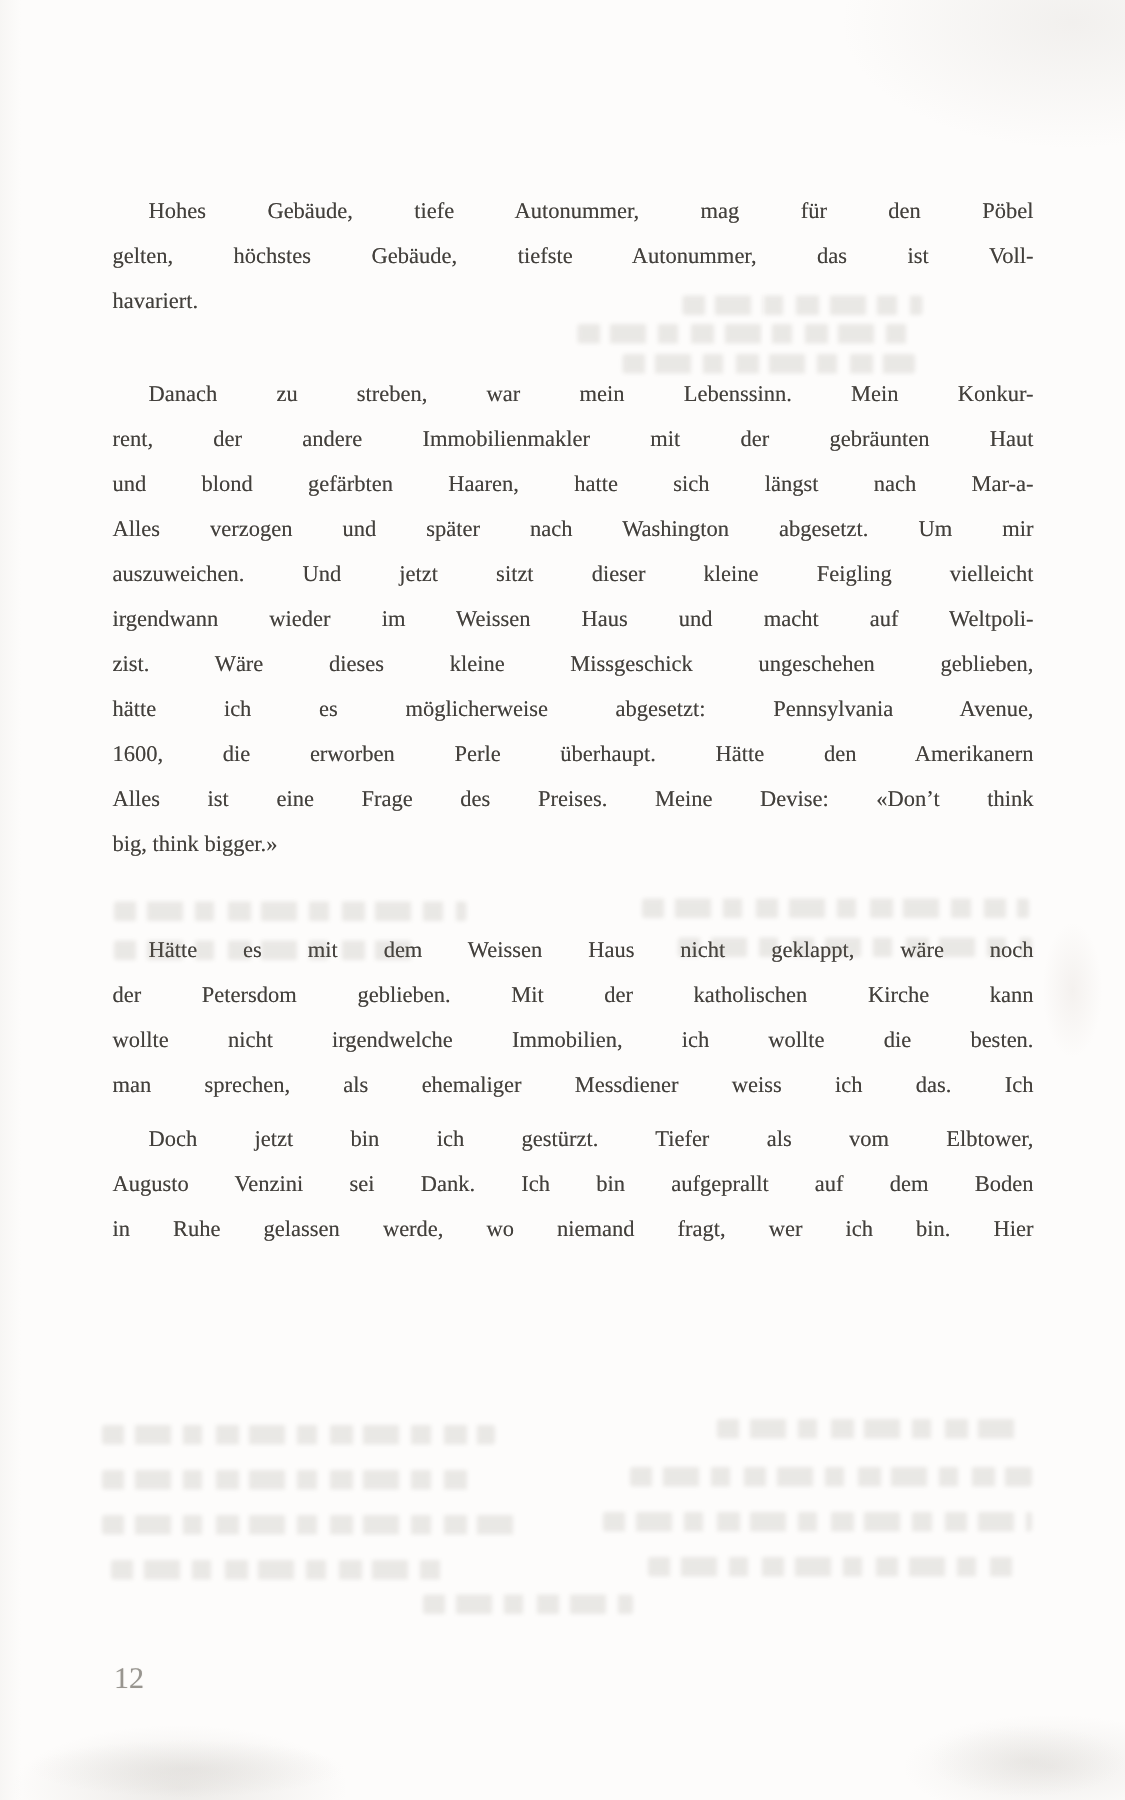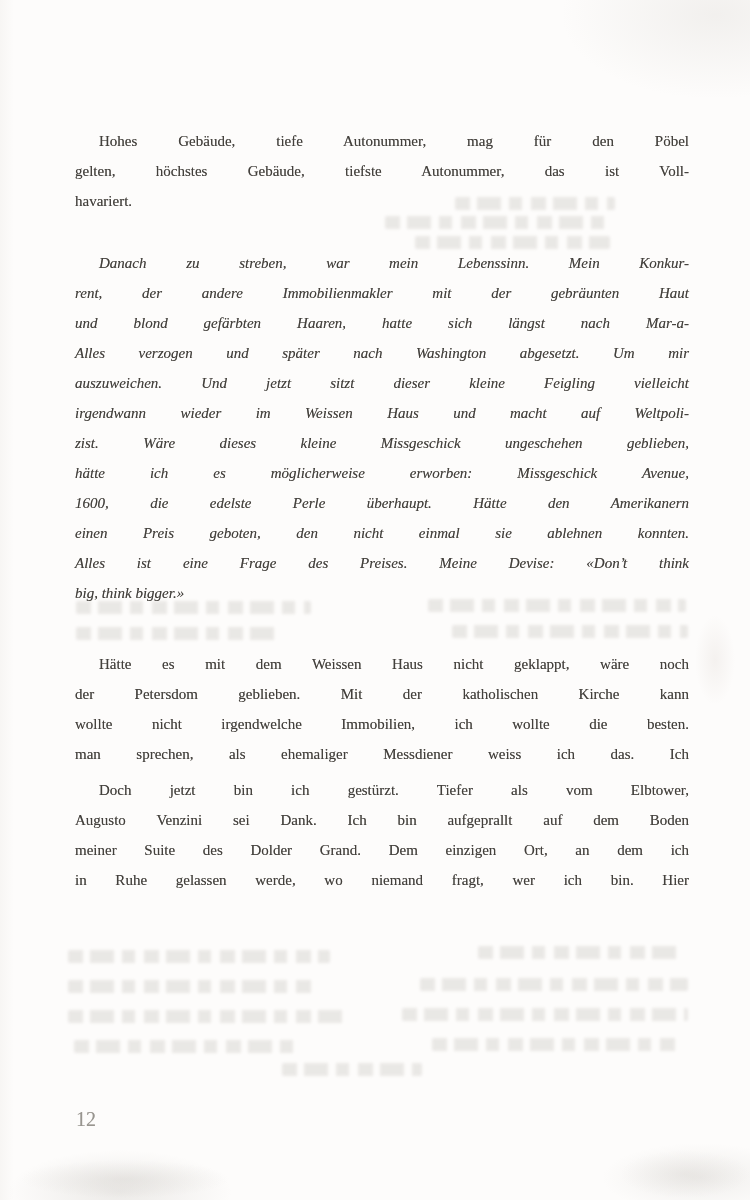--- a/index.html
+++ b/index.html
@@ -17,21 +17,21 @@
       radial-gradient(140px 50px at 700px 1178px, rgba(180,175,168,.18), transparent 70%),
       linear-gradient(90deg, rgba(205,200,193,.12), transparent 14px),
       #fdfcfb;
   }
   .text-block{
     position:absolute;left:75px;top:126px;width:614px;
     font-size:15px;line-height:30px;color:#43403c;
     text-shadow:0 0 .4px rgba(67,64,60,.55);
   }
   .para{margin:0;}
-  .para.p1{margin-top:32px;font-style:italic;}
+  .para.p1{margin-top:32px;}
   .para.p2{margin-top:41px;}
   .para.p3{margin-top:6px;}
   .ln{height:30px;white-space:nowrap;}
   .ln.j{text-align:justify;text-align-last:justify;white-space:normal;}
   .ln.last{text-align:left;}
   .ln.first{text-indent:24px;}
   .page-number{
     position:absolute;left:76px;top:1106px;
     font-size:20px;line-height:26px;color:#98958f;
     text-shadow:0 0 .5px rgba(152,149,143,.5);
@@ -58,36 +58,34 @@
         <div class="ln last">havariert.</div>
       </div>
       <div class="para p1">
         <div class="ln j first">Danach zu streben, war mein Lebenssinn. Mein Konkur-</div>
         <div class="ln j">rent, der andere Immobilienmakler mit der gebräunten Haut</div>
         <div class="ln j">und blond gefärbten Haaren, hatte sich längst nach Mar-a-</div>
         <div class="ln j">Alles verzogen und später nach Washington abgesetzt. Um mir</div>
         <div class="ln j">auszuweichen. Und jetzt sitzt dieser kleine Feigling vielleicht</div>
         <div class="ln j">irgendwann wieder im Weissen Haus und macht auf Weltpoli-</div>
         <div class="ln j">zist. Wäre dieses kleine Missgeschick ungeschehen geblieben,</div>
-        <div class="ln j">hätte ich es möglicherweise erworben: Missgeschick Avenue,</div>
-        <div class="ln j">1600, die edelste Perle überhaupt. Hätte den Amerikanern</div>
-        <div class="ln j">einen Preis geboten, den nicht einmal sie ablehnen konnten.</div>
+        <div class="ln j">hätte ich es möglicherweise abgesetzt: Pennsylvania Avenue,</div>
+        <div class="ln j">1600, die erworben Perle überhaupt. Hätte den Amerikanern</div>
         <div class="ln j">Alles ist eine Frage des Preises. Meine Devise: «Don’t think</div>
         <div class="ln last">big, think bigger.»</div>
       </div>
       <div class="para p2">
         <div class="ln j first">Hätte es mit dem Weissen Haus nicht geklappt, wäre noch</div>
         <div class="ln j">der Petersdom geblieben. Mit der katholischen Kirche kann</div>
         <div class="ln j">wollte nicht irgendwelche Immobilien, ich wollte die besten.</div>
         <div class="ln j">man sprechen, als ehemaliger Messdiener weiss ich das. Ich</div>
       </div>
       <div class="para p3">
         <div class="ln j first">Doch jetzt bin ich gestürzt. Tiefer als vom Elbtower,</div>
         <div class="ln j">Augusto Venzini sei Dank. Ich bin aufgeprallt auf dem Boden</div>
-        <div class="ln j">meiner Suite des Dolder Grand. Dem einzigen Ort, an dem ich</div>
         <div class="ln j">in Ruhe gelassen werde, wo niemand fragt, wer ich bin. Hier</div>
       </div>
     </div>
 
   <div class="page-number">12</div>
 
   <div class="ghost" style="left:455px;top:197px;width:160px"></div>
   <div class="ghost" style="left:385px;top:216px;width:225px"></div>
   <div class="ghost" style="left:415px;top:236px;width:195px"></div>
 

